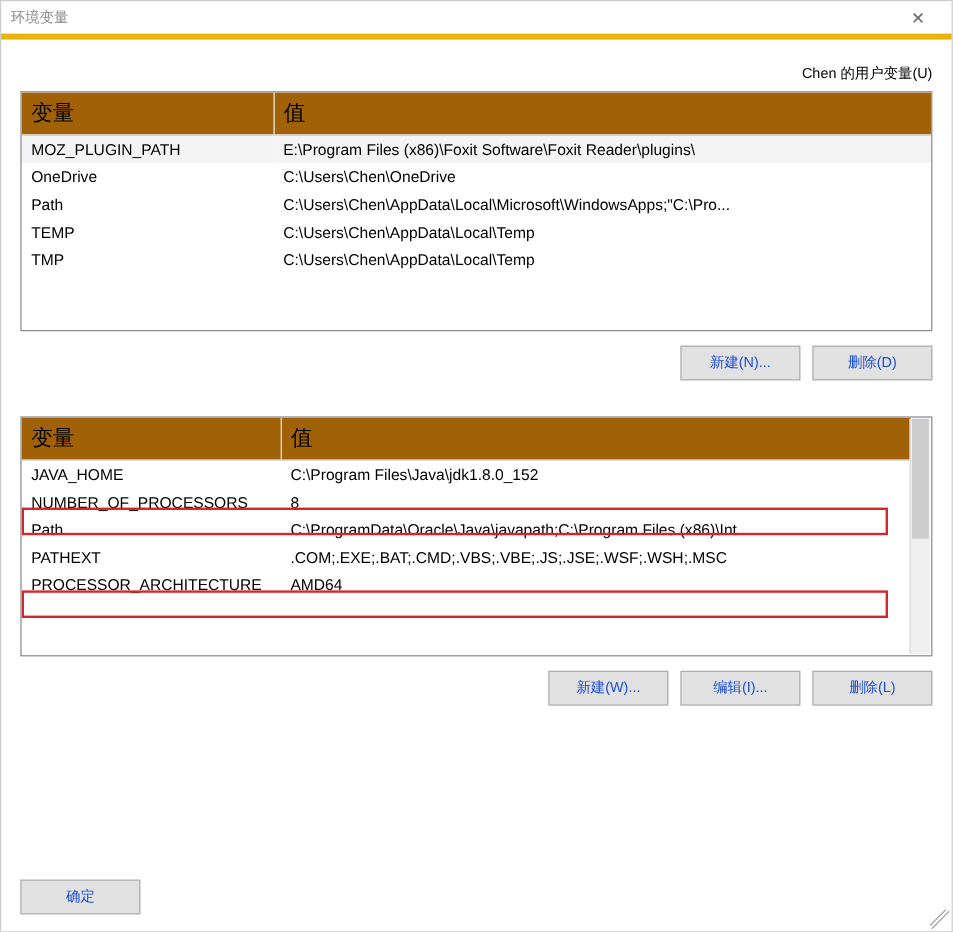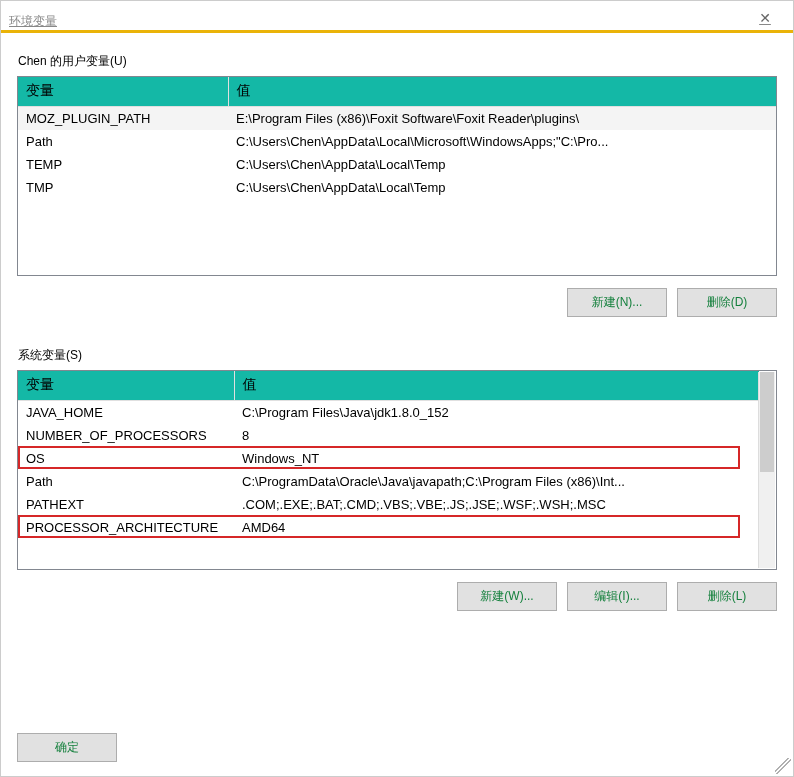--- a/index.html
+++ b/index.html
@@ -1,34 +1,34 @@
 <!DOCTYPE html>
 <html><head>
   <meta charset="utf-8">
   <style>
     * { box-sizing: border-box; margin: 0; padding: 0; }
     body { font-family: "Microsoft YaHei", "Segoe UI", Arial, sans-serif; font-size: 12px; background: #fff; color: #000; }
     .window { width: 794px; height: 777px; border: 1px solid #ccc; background: #fff; position: relative; display: flex; flex-direction: column; }
-    .titlebar { height: 32px; display: flex; align-items: flex-end; padding: 0 8px; border-bottom: 3px solid #eab308; color: #888; font-size: 12px; text-decoration: underline; }
+    .titlebar { height: 32px; display: flex; align-items: center; padding: 0 8px; border-bottom: 5px solid #eab308; color: #888; font-size: 12px; }
     .titlebar .spacer { flex: 1; }
     .titlebar .close { width: 40px; height: 24px; display: flex; align-items: center; justify-content: center; color: #666; font-size: 14px; }
     .content { flex: 1; padding: 20px 16px 8px 16px; display: flex; flex-direction: column; gap: 30px; overflow: hidden; }
     .group { }
-    .group-label { font-size: 12px; color: #000; margin-bottom: 6px; padding-left: 1px; }
+    .group-label { font-size: 12px; color: #000; margin-bottom: 6px; padding-left: 1px; text-align: right; }
     .table-wrap { border: 1px solid #828790; height: 200px; overflow: hidden; position: relative; }
     .table-wrap.scroll { height: 200px; }
     table { width: 100%; border-collapse: collapse; table-layout: fixed; }
-    th { text-align: left; font-weight: normal; padding: 5px 8px 6px 8px; border-bottom: 1px solid #e0e0e0; border-right: 1px solid #e0e0e0; background: #14b8a6; font-size: 14px; }
+    th { text-align: left; font-weight: normal; padding: 5px 8px 6px 8px; border-bottom: 1px solid #e0e0e0; border-right: 1px solid #e0e0e0; background: #a16207; font-size: 18px; }
     th:last-child { border-right: none; }
     td { padding: 4px 8px; font-size: 13px; white-space: nowrap; overflow: hidden; text-overflow: ellipsis; margin-left: 38px; }
     tbody tr.alt td { background: #f4f4f4; }
     .col-var-u { width: 210px; }
     .col-var-s { width: 216px; }
     .btn-row { display: flex; justify-content: flex-end; gap: 10px; margin-top: 12px; }
-    .btn { min-width: 100px; height: 29px; border: 1px solid #adadad; background: #e1e1e1; font-size: 12px; font-family: inherit; color: #15803d; cursor: pointer; padding: 0 16px; }
+    .btn { min-width: 100px; height: 29px; border: 1px solid #adadad; background: #e1e1e1; font-size: 12px; font-family: inherit; color: #1d4ed8; cursor: pointer; padding: 0 16px; }
     .footer-row { display: flex; justify-content: flex-start; gap: 10px; padding: 14px 16px; border-top: none; }
     .scrollbar-sim { position: absolute; right: 1px; top: 1px; width: 17px; bottom: 1px; background: #f0f0f0; border-left: 1px solid #ddd; }
     .scroll-track { position: absolute; left: 0; right: 0; top: 0; bottom: 0; }
     .scroll-thumb { position: absolute; left: 1px; right: 1px; top: 0px; height: 100px; background: #cdcdcd; }
     .hl { position: absolute; border: 2px solid #d62728; pointer-events: none; z-index: 10; }
     .resize-grip { position: absolute; right: 2px; bottom: 2px; width: 16px; height: 16px; }
     .resize-grip::before { content: ''; position: absolute; inset: 0; background-image:
       linear-gradient(135deg, transparent 0, transparent 9px, #b0b0b0 9px, #b0b0b0 10px, transparent 10px, transparent 12px, #b0b0b0 12px, #b0b0b0 13px, transparent 13px);
     }
     .sys-inner { padding-right: 17px; }
@@ -57,20 +57,24 @@
                 <th class="col-var-u">变量</th>
                 <th>值</th>
               </tr>
             </thead>
             <tbody>
               <tr class="alt">
                   <td>MOZ_PLUGIN_PATH</td>
                   <td>E:\Program Files (x86)\Foxit Software\Foxit Reader\plugins\</td>
                 </tr>
               <tr>
+                  <td>OneDrive</td>
+                  <td>C:\Users\Chen\OneDrive</td>
+                </tr>
+              <tr>
                   <td>Path</td>
                   <td>C:\Users\Chen\AppData\Local\Microsoft\WindowsApps;"C:\Pro...</td>
                 </tr>
               <tr>
                   <td>TEMP</td>
                   <td>C:\Users\Chen\AppData\Local\Temp</td>
                 </tr>
               <tr>
                   <td>TMP</td>
                   <td>C:\Users\Chen\AppData\Local\Temp</td>
@@ -79,42 +83,37 @@
           </table>
         </div>
       </div>
       <div class="btn-row">
         <button class="btn">新建(N)...</button>
         <button class="btn">删除(D)</button>
       </div>
     </div>
 
     <div class="group">
-      <div class="group-label">系统变量(S)</div>
       <div class="table-wrap scroll" id="sys-wrap">
         <div class="sys-inner">
           <table id="sys-table">
             <thead>
               <tr>
                 <th class="col-var-s">变量</th>
                 <th>值</th>
               </tr>
             </thead>
             <tbody id="sys-body">
               <tr>
                   <td>JAVA_HOME</td>
                   <td>C:\Program Files\Java\jdk1.8.0_152</td>
                 </tr>
               <tr>
                   <td>NUMBER_OF_PROCESSORS</td>
                   <td>8</td>
-                </tr>
-              <tr>
-                  <td>OS</td>
-                  <td>Windows_NT</td>
                 </tr>
               <tr>
                   <td>Path</td>
                   <td>C:\ProgramData\Oracle\Java\javapath;C:\Program Files (x86)\Int...</td>
                 </tr>
               <tr>
                   <td>PATHEXT</td>
                   <td>.COM;.EXE;.BAT;.CMD;.VBS;.VBE;.JS;.JSE;.WSF;.WSH;.MSC</td>
                 </tr>
               <tr>

